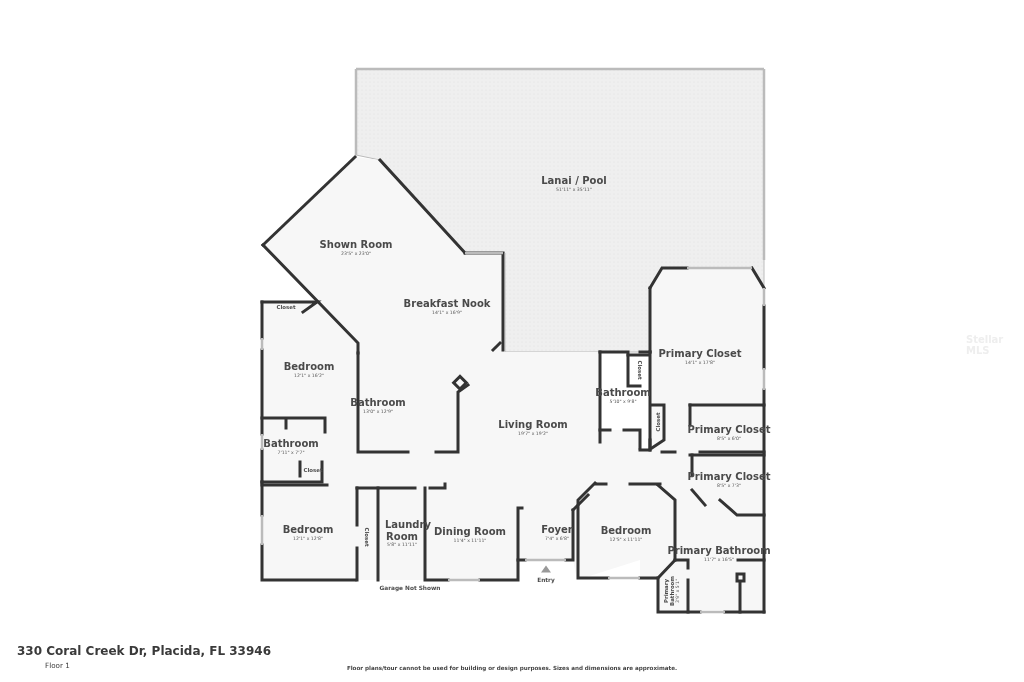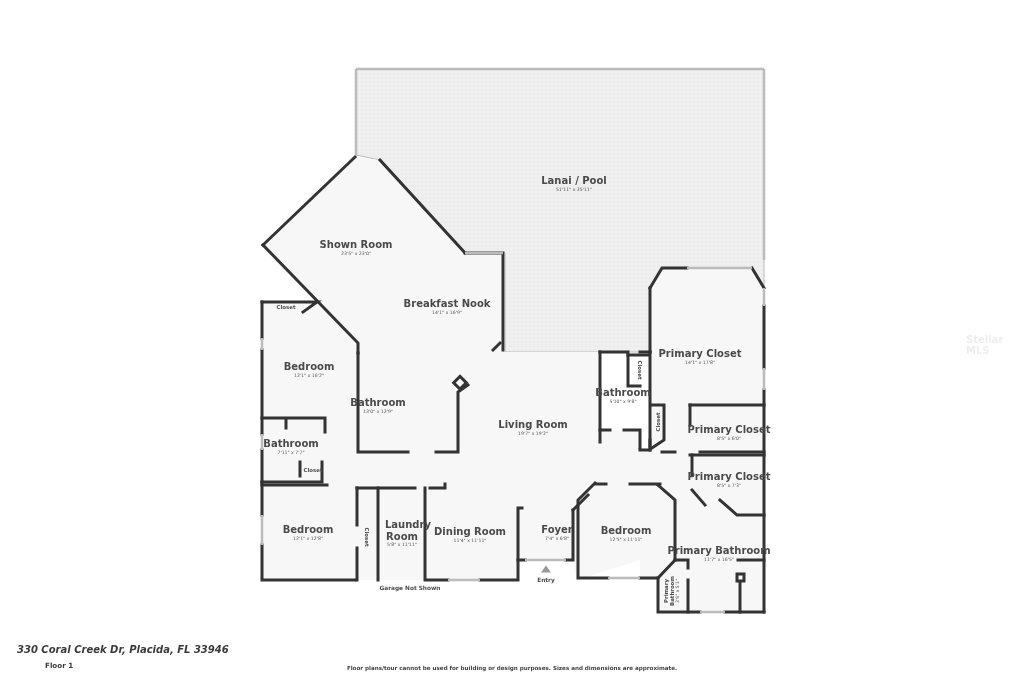--- a/index.html
+++ b/index.html
@@ -4,22 +4,22 @@
 <style>
   html, body { margin:0; padding:0; background:#ffffff; }
   body { width:1024px; height:682px; position:relative; overflow:hidden; font-family:"DejaVu Sans", sans-serif; }
   #plan { position:absolute; left:0; top:0; }
   .lbl { position:absolute; text-align:center; transform:translate(-50%,-50%); color:#4a4a4a; white-space:nowrap; line-height:1.15; }
   .lbl .n { font-size:10px; font-weight:bold; display:block; }
   .lbl .d { font-size:4.6px; display:block; color:#555; }
   .vert { transform:translate(-50%,-50%) rotate(90deg); }
   .vertl { transform:translate(-50%,-50%) rotate(-90deg); }
   .small .n { font-size:5.4px; }
-  .footer-address { position:absolute; left:17px; top:644px; font-size:10px; font-weight:bold; color:#3a3a3a;font-style:italic; }
-  .footer-floor { position:absolute; left:17px; top:661px; font-size:7.2px; font-weight:bold; color:#3a3a3a;padding-left:28px; }
+  .footer-address { position:absolute; left:17px; top:644px; font-size:12px; font-weight:bold; color:#3a3a3a; }
+  .footer-floor { position:absolute; left:17px; top:661px; font-size:7.2px; font-weight:normal; color:#3a3a3a;padding-left:28px; }
   .footer-disclaimer { position:absolute; left:512px; top:665px; transform:translateX(-50%); font-size:5.6px; font-weight:bold; color:#444; white-space:nowrap; }
   .watermark { position:absolute; left:966px; top:334px; font-size:10px; font-weight:bold; color:#eeeeee; }
   .garage { position:absolute; left:410px; top:588px; transform:translate(-50%,-50%); font-size:5.8px; font-weight:bold; color:#4a4a4a; white-space:nowrap; }
   .entry-arrow { position:absolute; left:546px; top:569px; transform:translate(-50%,-50%); width:0; height:0; border-left:5px solid transparent; border-right:5px solid transparent; border-bottom:7px solid #999; }
   .entry-label { position:absolute; left:546px; top:580px; transform:translate(-50%,-50%); font-size:5.8px; font-weight:bold; color:#4a4a4a; }
 </style>
 </head>
 <body>
 
 <svg id="plan" width="1024" height="682" viewBox="0 0 1024 682">

